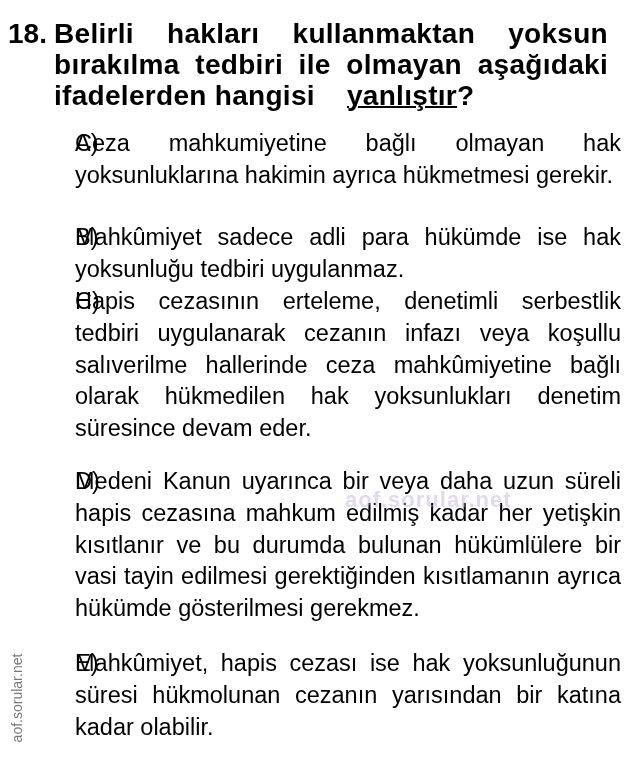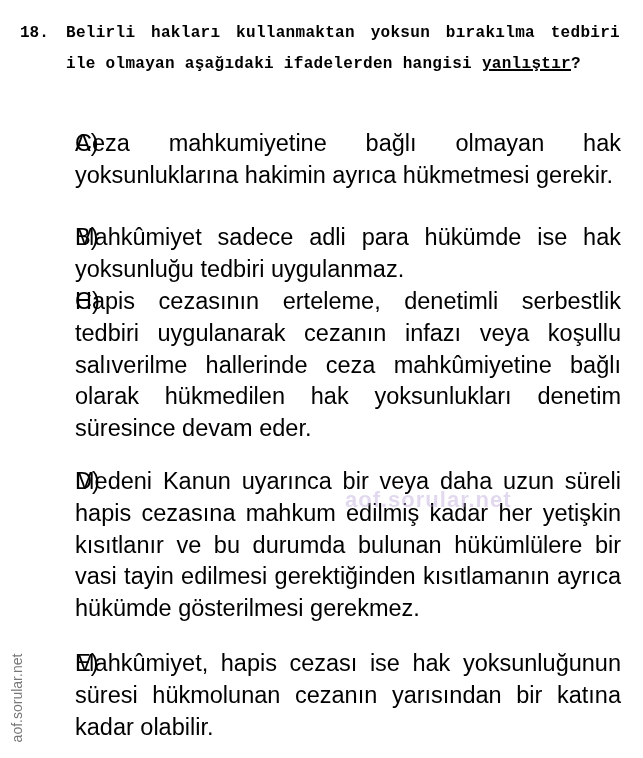--- a/index.html
+++ b/index.html
@@ -1,20 +1,20 @@
 <!DOCTYPE html>
 <html><head>
 <meta charset="utf-8">
 <style>
 html,body{margin:0;padding:0;background:#fff;}
 body{width:643px;height:758px;position:relative;overflow:hidden;font-family:"Liberation Sans",sans-serif;color:#000;}
-.q{position:absolute;left:20px;top:18px;width:600px;font-weight:bold;font-size:16px;line-height:31px;font-family:Liberation Mono, monospace;}
+.q{position:absolute;left:8px;top:18px;width:600px;font-weight:bold;font-size:28px;line-height:31px;}
 .qnum{position:absolute;left:0;top:0;}
 .qtext{margin-left:46px;text-align:justify;letter-spacing:0.3px;}
-.qtext u{text-decoration-thickness:2px;}
+.qtext u{text-decoration-thickness:2px;margin-left:24px;}
 .opt{position:absolute;left:75px;width:546px;font-size:23.5px;line-height:31.8px;}
 .olet{position:absolute;left:0;top:0;}
 .otext{text-align:justify;text-align-last:left;}
 .wm{position:absolute;left:345px;top:487px;font-size:22px;font-weight:bold;color:rgba(190,170,220,0.45);letter-spacing:1px;}
 .side{position:absolute;left:-38px;top:690px;transform:rotate(-90deg);font-size:14px;color:#777;width:110px;text-align:center;}
 </style>
 </head>
 <body>
 
 <div class="q">

